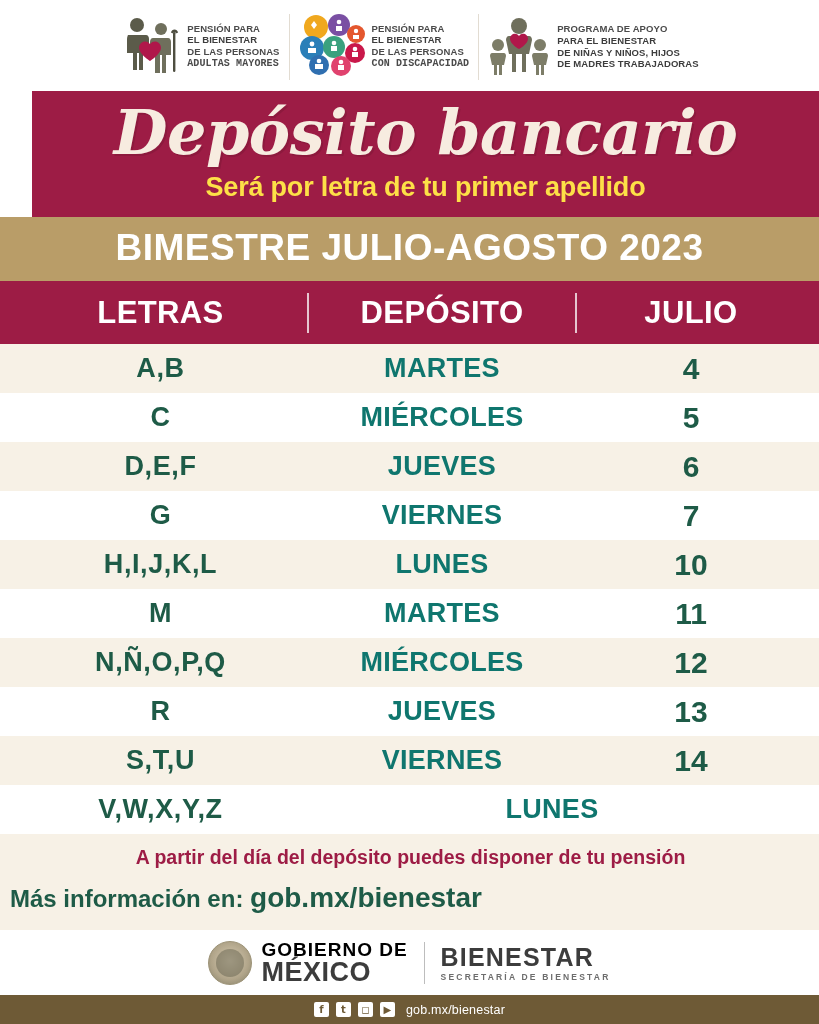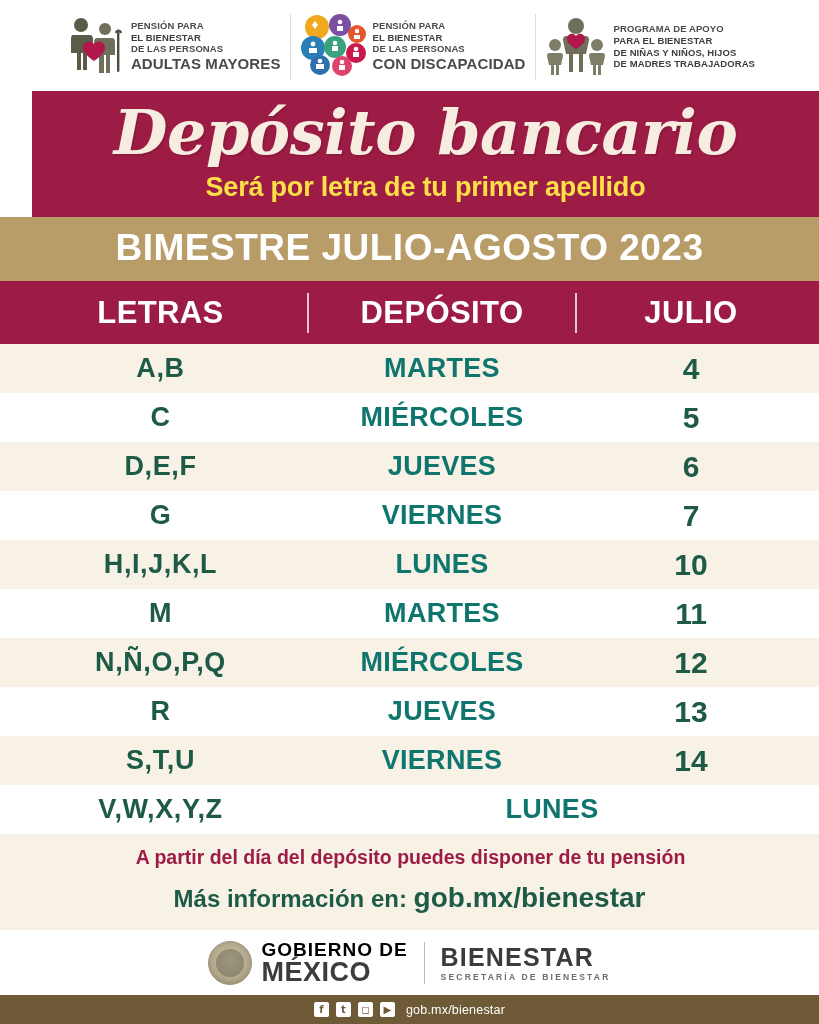--- a/index.html
+++ b/index.html
@@ -39,21 +39,21 @@
   .logo-art { flex: 0 0 auto; }
   .logo-text {
     font-size: 9.5px;
     line-height: 1.22;
     color: #4a4a4a;
     letter-spacing: 0.1px;
     text-transform: uppercase;
     font-weight: 600;
   }
   .logo-text .b { font-weight: 900; color: #3d3d3d; }
-  .logo-text .big { font-weight: 900; font-size: 15px; }
+  .logo-text .big { font-weight: 900; font-size: 10px; font-family: Liberation Mono, monospace; }
 
   
   .title-band {
     background: #9d1c45;
     padding: 10px 0 14px 0;
     text-align: center;
     margin-left: 32px;
   }
   .title-main {
     font-family: "DejaVu Serif", serif;
@@ -150,21 +150,20 @@
   .note {
     background: #f7f1e6;
     text-align: center;
     color: #9d1c45;
     font-size: 19.5px;
     font-weight: bold;
     padding: 12px 10px 11px 12px;
   }
   .info {
     background: #f7f1e6;
-    text-align: center;
     padding: 2px 10px 16px 10px;
     color: #1e5b47;
     font-size: 24px;
     font-weight: bold;
   }
   .info .url { font-size: 28px; font-weight: bold; }
 
   
   .gov-footer {
     background: #ffffff;

